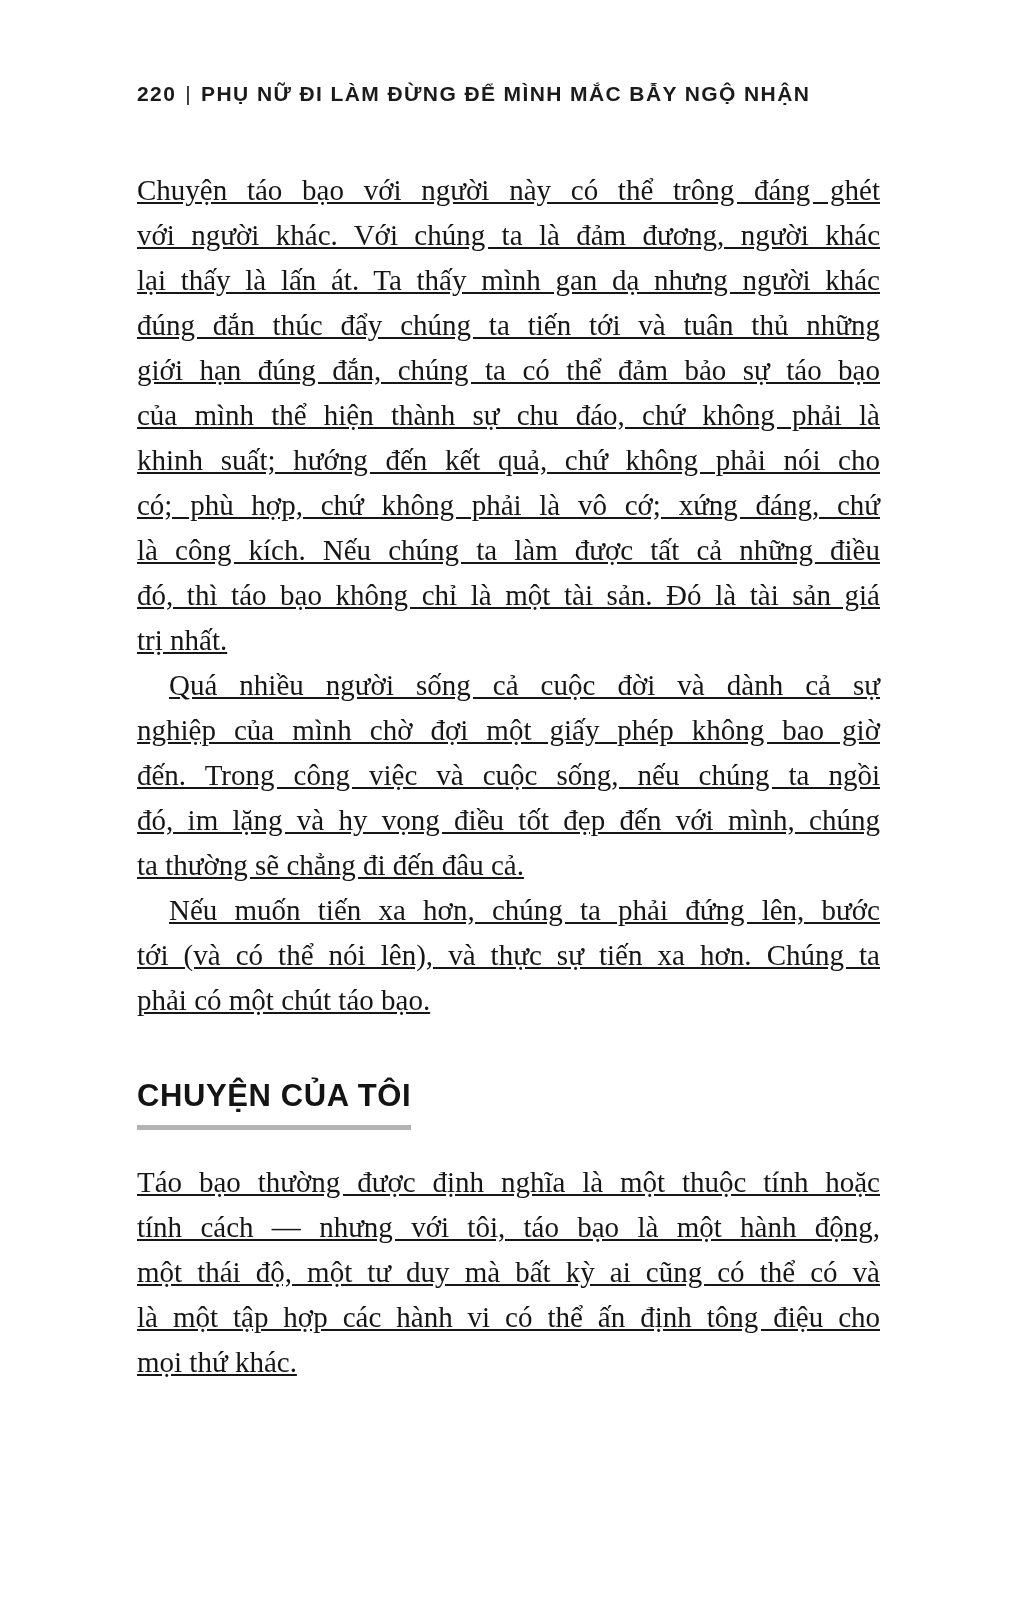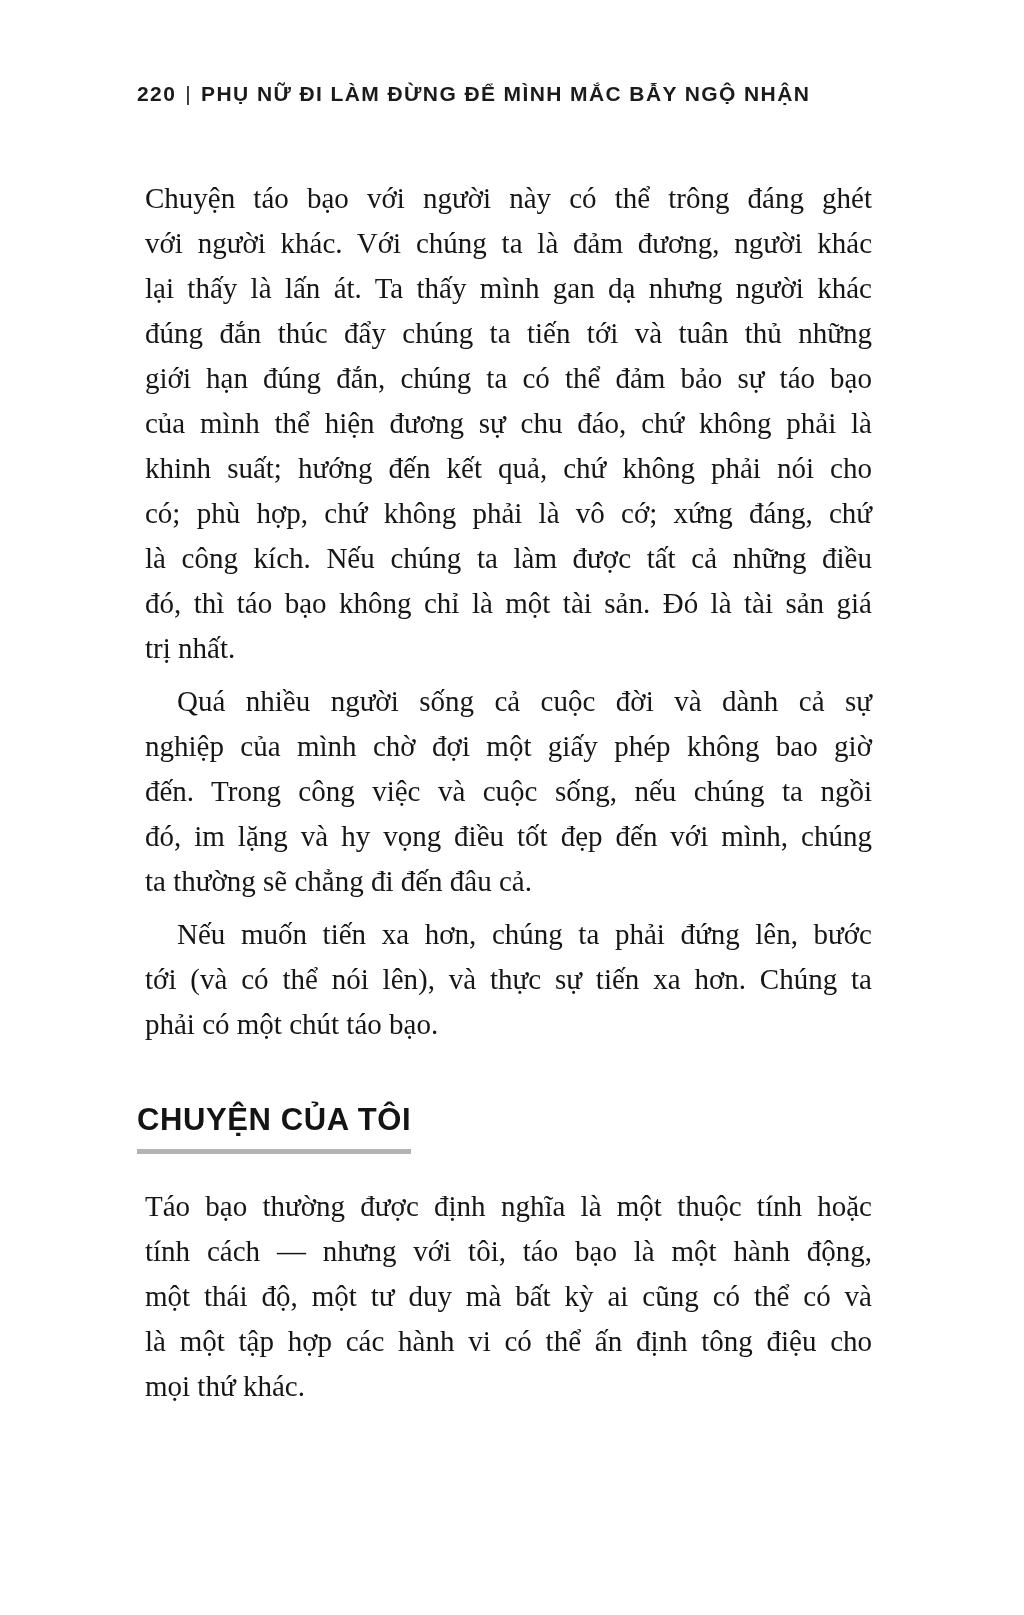--- a/index.html
+++ b/index.html
@@ -26,21 +26,21 @@
   .running-header .sep {
     font-weight: 400;
     padding: 0 9px;
   }
   .text-col {
     position: absolute;
     left: 137px;
     top: 168px;
     width: 743px;
   }
-  .para { margin: 8px; }
+  .para { margin: 0; text-decoration: underline; }
   .line {
     font-size: 29px;
     line-height: 45px;
     text-align: justify;
     text-align-last: justify;
     color: #161616;
   }
   .line.indent { text-indent: 32px; }
   .line.last { text-align-last: left; }
   .heading-wrap {
@@ -73,21 +73,21 @@
     <span>220</span><span class="sep">|</span><span>PHỤ NỮ ĐI LÀM ĐỪNG ĐỂ MÌNH MẮC BẪY NGỘ NHẬN</span>
   </div>
 
   <div class="text-col">
       <div class="para">
         <div class="line">Chuyện táo bạo với người này có thể trông đáng ghét</div>
         <div class="line">với người khác. Với chúng ta là đảm đương, người khác</div>
         <div class="line">lại thấy là lấn át. Ta thấy mình gan dạ nhưng người khác</div>
         <div class="line">đúng đắn thúc đẩy chúng ta tiến tới và tuân thủ những</div>
         <div class="line">giới hạn đúng đắn, chúng ta có thể đảm bảo sự táo bạo</div>
-        <div class="line">của mình thể hiện đương sự chu đáo, chứ không phải là</div>
+        <div class="line">của mình thể hiện thành sự chu đáo, chứ không phải là</div>
         <div class="line">khinh suất; hướng đến kết quả, chứ không phải nói cho</div>
         <div class="line">có; phù hợp, chứ không phải là vô cớ; xứng đáng, chứ</div>
         <div class="line">là công kích. Nếu chúng ta làm được tất cả những điều</div>
         <div class="line">đó, thì táo bạo không chỉ là một tài sản. Đó là tài sản giá</div>
         <div class="line last">trị nhất.</div>
       </div>
       <div class="para">
         <div class="line indent">Quá nhiều người sống cả cuộc đời và dành cả sự</div>
         <div class="line">nghiệp của mình chờ đợi một giấy phép không bao giờ</div>
         <div class="line">đến. Trong công việc và cuộc sống, nếu chúng ta ngồi</div>

